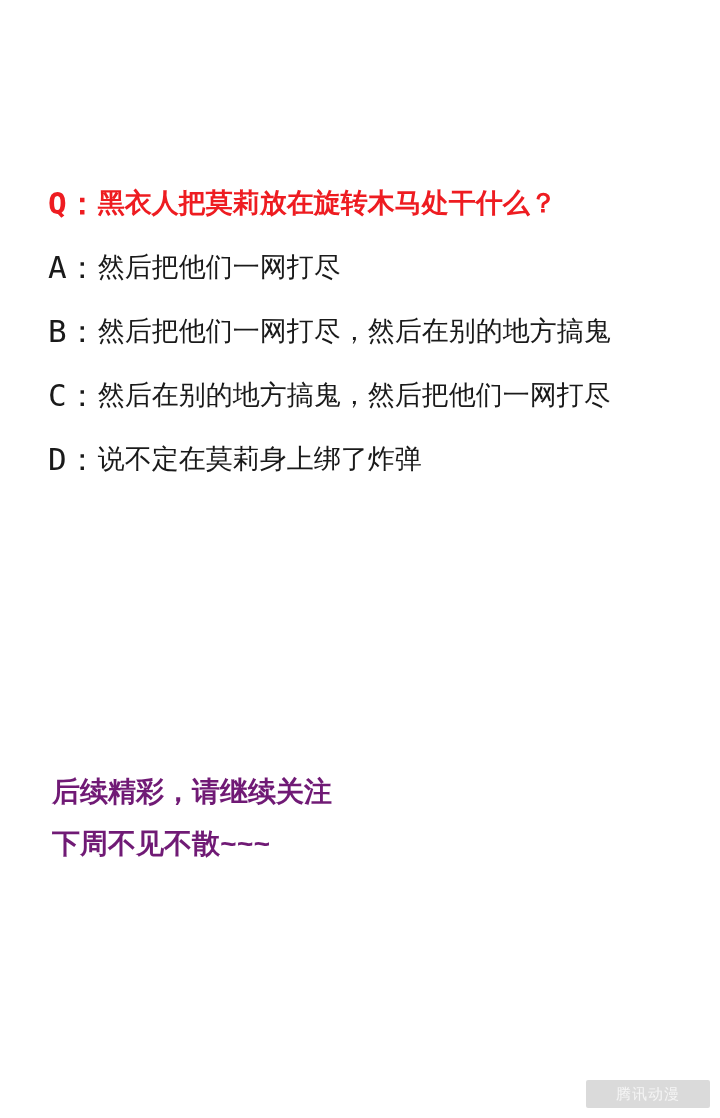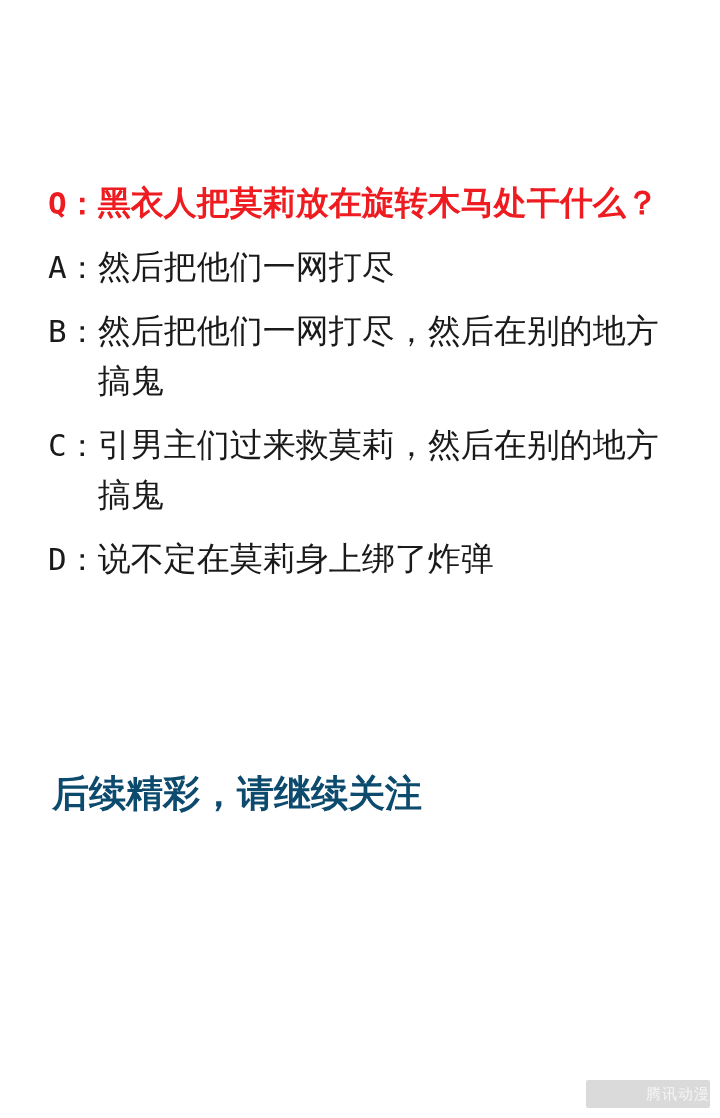--- a/index.html
+++ b/index.html
@@ -38,21 +38,21 @@
     flex: 0 0 auto;
     font-size: 31px;
     line-height: 50px;
     font-family: "DejaVu Sans Mono", monospace;
     letter-spacing: 0px;
     white-space: pre;
   }
 
   .qa-text {
     flex: 1 1 auto;
-    font-size: 33px;
+    font-size: 27px;
     line-height: 50px;
     font-family: "DejaVu Sans", sans-serif;
     font-weight: 500;
   }
 
   .question .qa-label,
   .question .qa-text {
     color: #ee1c21;
     font-weight: 700;
   }
@@ -60,42 +60,42 @@
   .answer .qa-label,
   .answer .qa-text {
     color: #1a1a1a;
   }
 
   .outro {
     position: absolute;
     left: 52px;
     top: 768px;
     width: 620px;
-    color: #0c4a6e;
-    font-size: 37px;
+    color: #701a75;
+    font-size: 28px;
     line-height: 52px;
-    font-family: Liberation Serif, serif;
+    font-family: Liberation Mono, monospace;
     font-weight: 600;
   }
   .outro div {
     white-space: pre;
   }
 
   .watermark {
     position: absolute;
     right: 10px;
     bottom: 10px;
     width: 124px;
     height: 28px;
     background: #d9d9d9;
     border-radius: 2px;
     color: #f5f5f5;
     font-size: 15px;
     line-height: 28px;
-    text-align: right;
+    text-align: center;
     letter-spacing: 1px;
     font-family: "DejaVu Sans", sans-serif;
     opacity: 0.95;
   }
 </style>
 </head>
 <body>
 
 <div class="page">
 
@@ -111,29 +111,30 @@
       <div class="qa-text">然后把他们一网打尽</div>
     </div>
 
     <div class="qa-row answer">
       <div class="qa-label">B：</div>
       <div class="qa-text">然后把他们一网打尽，然后在别的地方搞鬼</div>
     </div>
 
     <div class="qa-row answer">
       <div class="qa-label">C：</div>
-      <div class="qa-text">引男主们过来救莫莉，然后在别的地方搞鬼</div>
+      <div class="qa-text">然后在别的地方搞鬼，然后把他们一网打尽</div>
     </div>
 
     <div class="qa-row answer">
       <div class="qa-label">D：</div>
       <div class="qa-text">说不定在莫莉身上绑了炸弹</div>
     </div>
 
   </div>
 
   <div class="outro">
     <div>后续精彩，请继续关注</div>
+    <div>下周不见不散~~~</div>
   </div>
 
   <div class="watermark">腾讯动漫</div>
 
 </div>
 
 </body></html>

